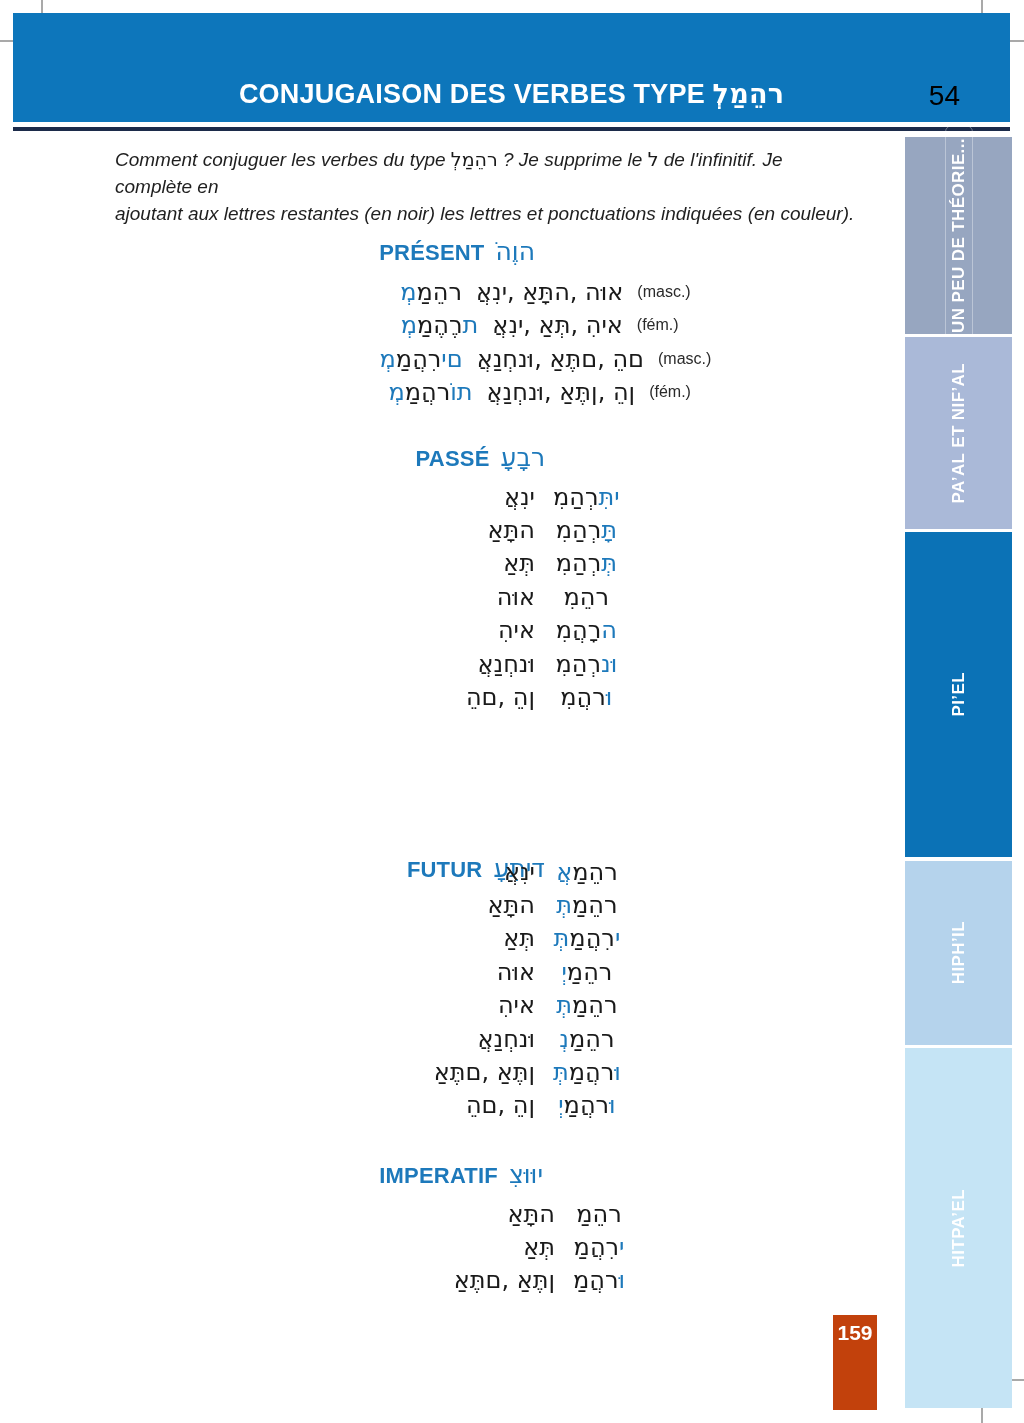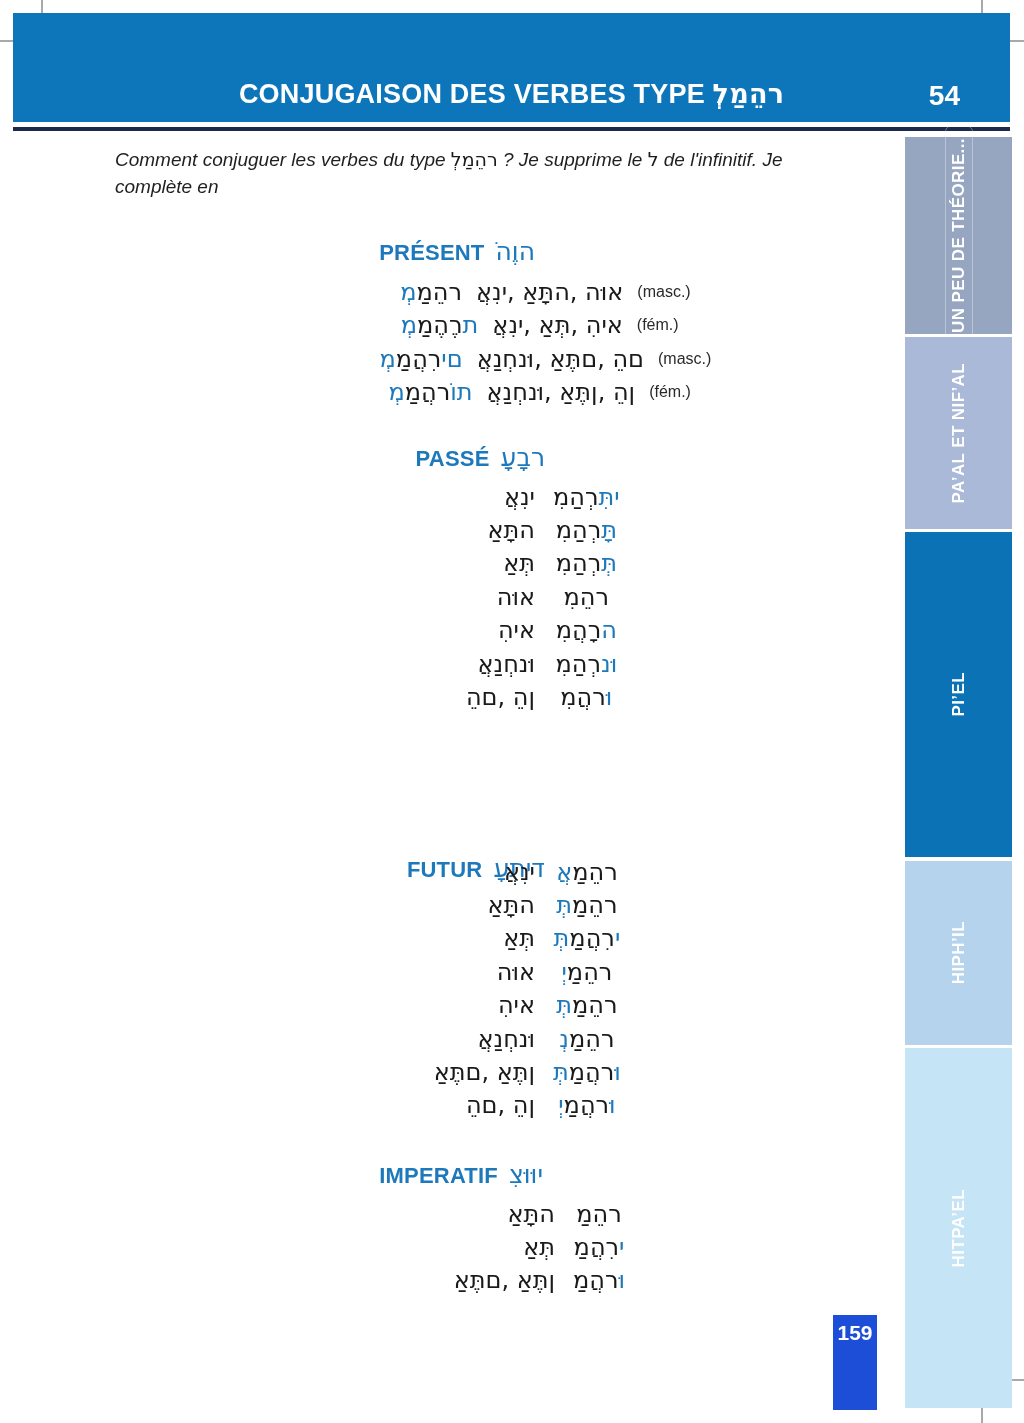--- a/index.html
+++ b/index.html
@@ -7,21 +7,21 @@
         font-family:"Liberation Sans",sans-serif;}
 
   
   .cropmark{position:absolute;background:#a9a9a9;}
 
   
   #band{position:absolute;left:13px;top:13px;width:997px;height:109px;background:#0d76bb;
         display:flex;align-items:flex-end;justify-content:center;padding-bottom:12px;box-sizing:border-box;}
   #band .title{color:#fff;font-weight:bold;font-size:27px;letter-spacing:.2px;white-space:nowrap;}
   #band .title .he{font-size:27px;color:#fff;}
-  #badge{position:absolute;right:50px;bottom:10px;color:#ffffff;font-weight:bold;font-size:28px;}
+  #badge{position:absolute;right:50px;bottom:10px;color:#000000;font-weight:normal;font-size:28px;}
   #navline{position:absolute;left:13px;top:127px;width:997px;height:4px;background:#1c2b4a;}
 
   
   #intro{position:absolute;left:115px;top:146px;width:745px;font-style:italic;font-size:19px;
          color:#1f1f1f;line-height:27px;}
   #intro .he-inline{font-style:normal;font-size:19px;}
 
   
   .he{font-family:"DejaVu Sans",sans-serif;direction:ltr;unicode-bidi:bidi-override;font-size:24px;color:#1a1a1a;}
   .he .blue, .blue{color:#1d79bb;}
@@ -59,21 +59,21 @@
   .tab span{writing-mode:vertical-rl;transform:rotate(180deg);color:#fff;font-weight:bold;
             font-size:17px;letter-spacing:.4px;white-space:nowrap;}
   .tab:nth-child(1){top:0;height:197px;}
   .tab:nth-child(1) span{border:1px solid rgba(255,255,255,.35);border-radius:7px;padding:12px 3px;}
   .tab:nth-child(2){top:200px;height:192px;}
   .tab:nth-child(3){top:395px;height:325px;}
   .tab:nth-child(4){top:724px;height:184px;}
   .tab:nth-child(5){top:911px;height:360px;}
 
   
-  #footer-box{position:absolute;left:833px;top:1315px;width:44px;height:95px;background:#1d4ed8;
+  #footer-box{position:absolute;left:833px;top:1315px;width:44px;height:95px;background:#c2410c;
               display:flex;justify-content:center;}
   #footer-box span{color:#fff;font-weight:bold;font-size:21px;margin-top:6px;}
 </style>
 </head>
 <body>
 
 <div id="page">
 
   <div class="cropmark" style="left:41px;top:0;width:2px;height:28px;"></div>
   <div class="cropmark" style="left:0;top:40px;width:30px;height:2px;"></div>
@@ -86,20 +86,21 @@
     <div class="title">
       <span>CONJUGAISON DES VERBES TYPE</span>
       <span class="he">לְמַהֵר</span>
     </div>
     <div id="badge">54</div>
   </div>
   <div id="navline"></div>
 
   <div id="intro">
     <span>Comment conjuguer les verbes du type </span><span class="he he-inline">לְמַהֵר</span><span> ? Je supprime le </span><span class="he he-inline">ל</span><span> de l'infinitif. Je complète en</span><br>
+    <span>ajoutant aux lettres restantes (en noir) les lettres et ponctuations indiquées (en couleur).</span>
   </div>
 
   <div class="section" id="sec-present">
     <div class="sec-head">
       <span class="sec-label">PRÉSENT</span>
       <span class="he sec-heb">הֹוֶה</span>
     </div>
     <div id="present-rows">
         <div class="row-p">
           <span class="he"><span class="blue">מְ</span><span class="ink">מַהֵר</span></span>

